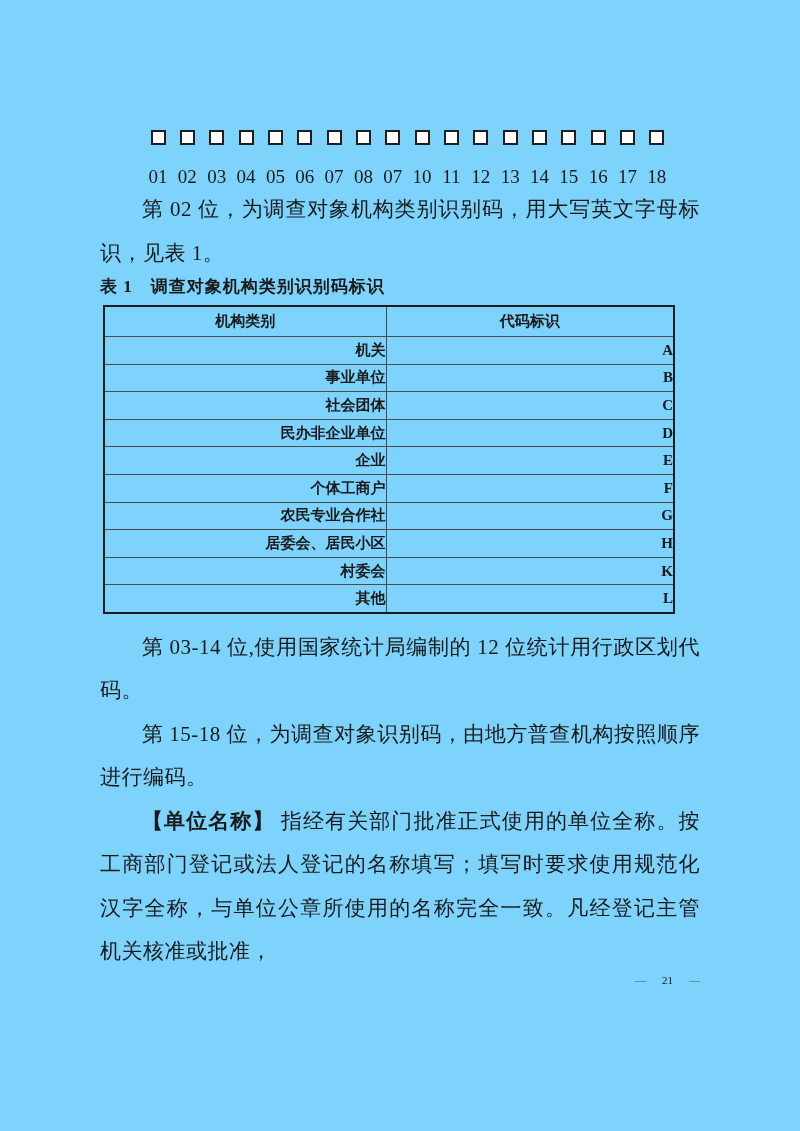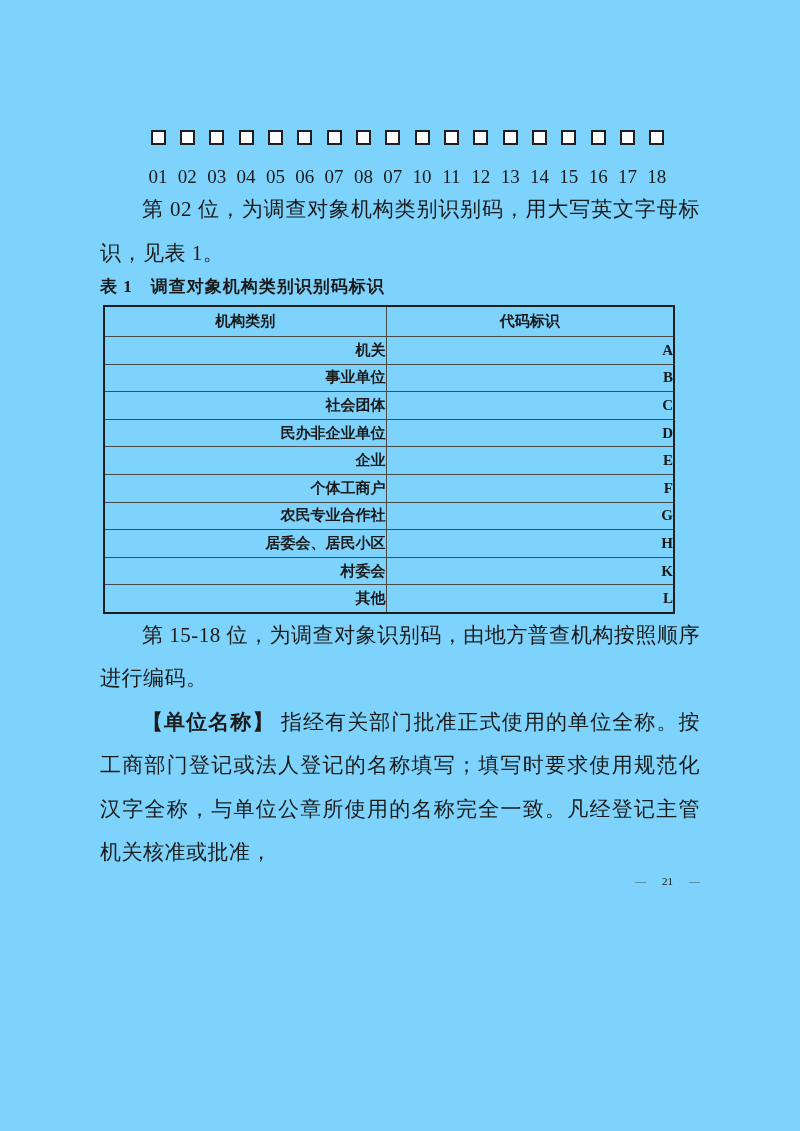--- a/index.html
+++ b/index.html
@@ -234,20 +234,21 @@
             <td>村委会</td>
             <td>K</td>
           </tr>
         <tr>
             <td>其他</td>
             <td>L</td>
           </tr>
       </tbody>
     </table>
 
+    <p class="para para-after-table">第 03-14 位,使用国家统计局编制的 12 位统计用行政区划代码。</p>
     <p class="para">第 15-18 位，为调查对象识别码，由地方普查机构按照顺序进行编码。</p>
     <p class="para"><span class="term">【单位名称】</span><span> 指经有关部门批准正式使用的单位全称。按工商部门登记或法人登记的名称填写；填写时要求使用规范化汉字全称，与单位公章所使用的名称完全一致。凡经登记主管机关核准或批准，</span></p>
 
     <div class="footer">
       <span class="dash">—</span><span class="num">21</span><span class="dash">—</span>
     </div>
 
   </div>
 </div>
 

